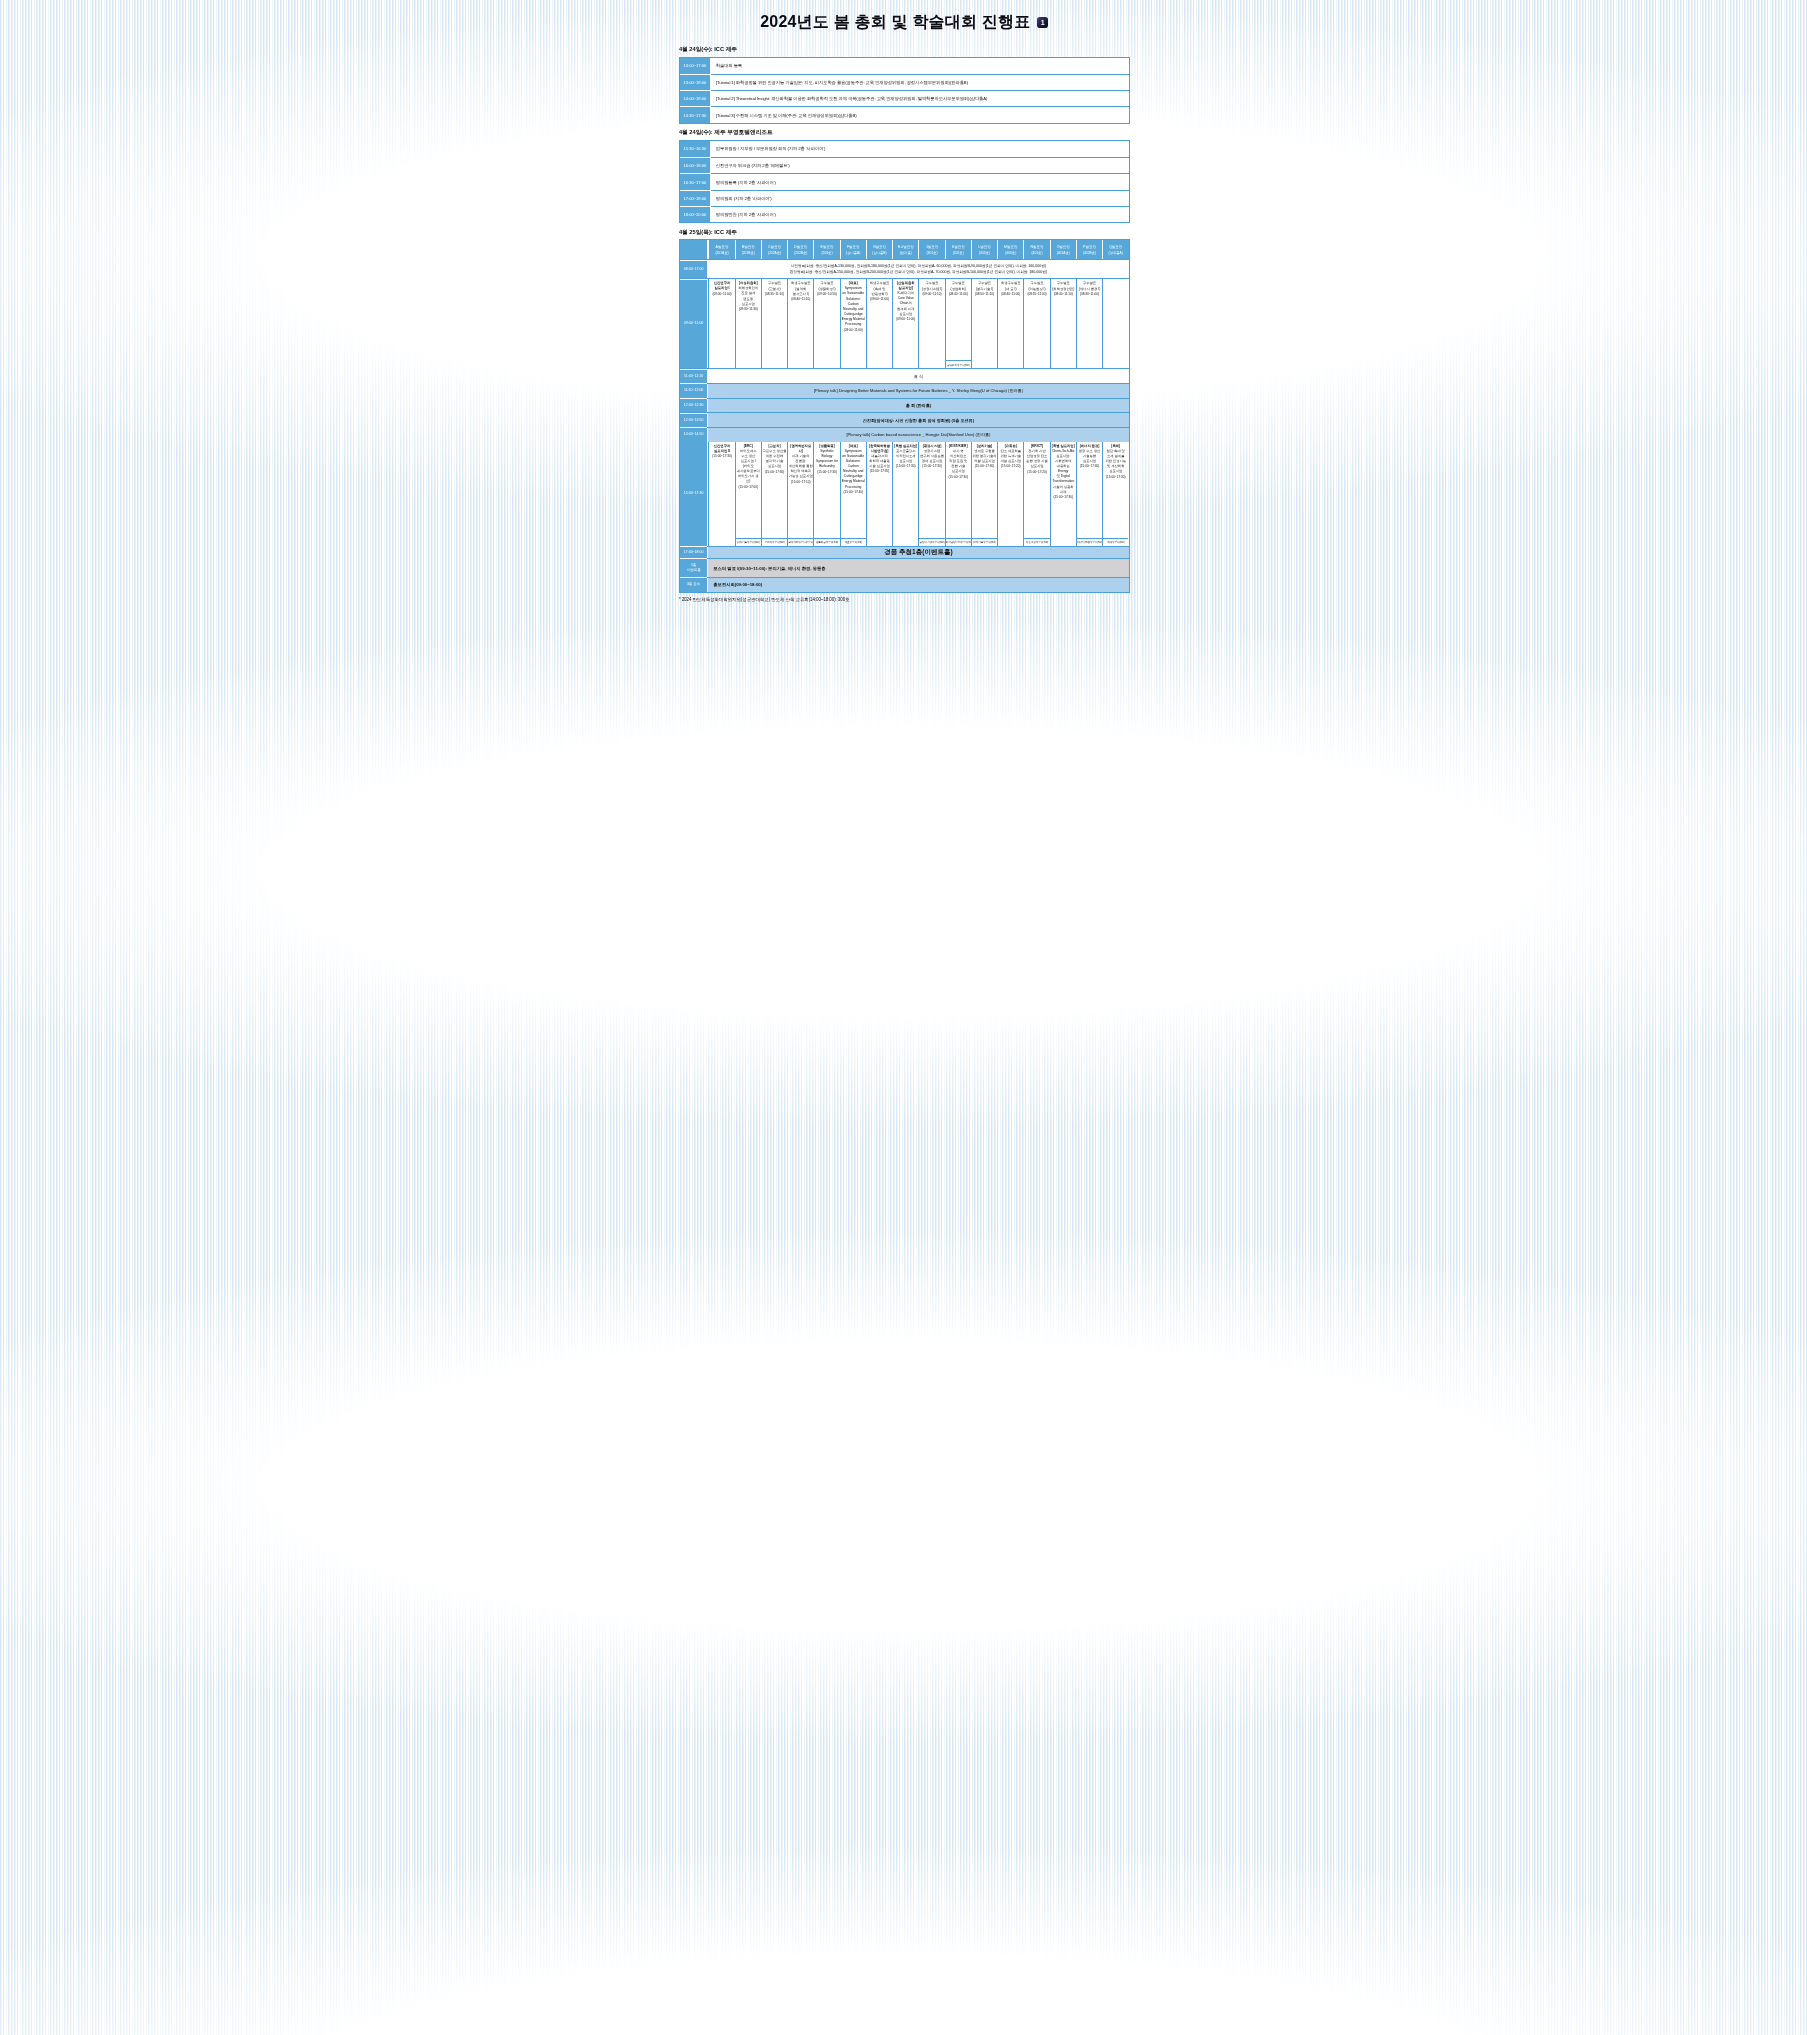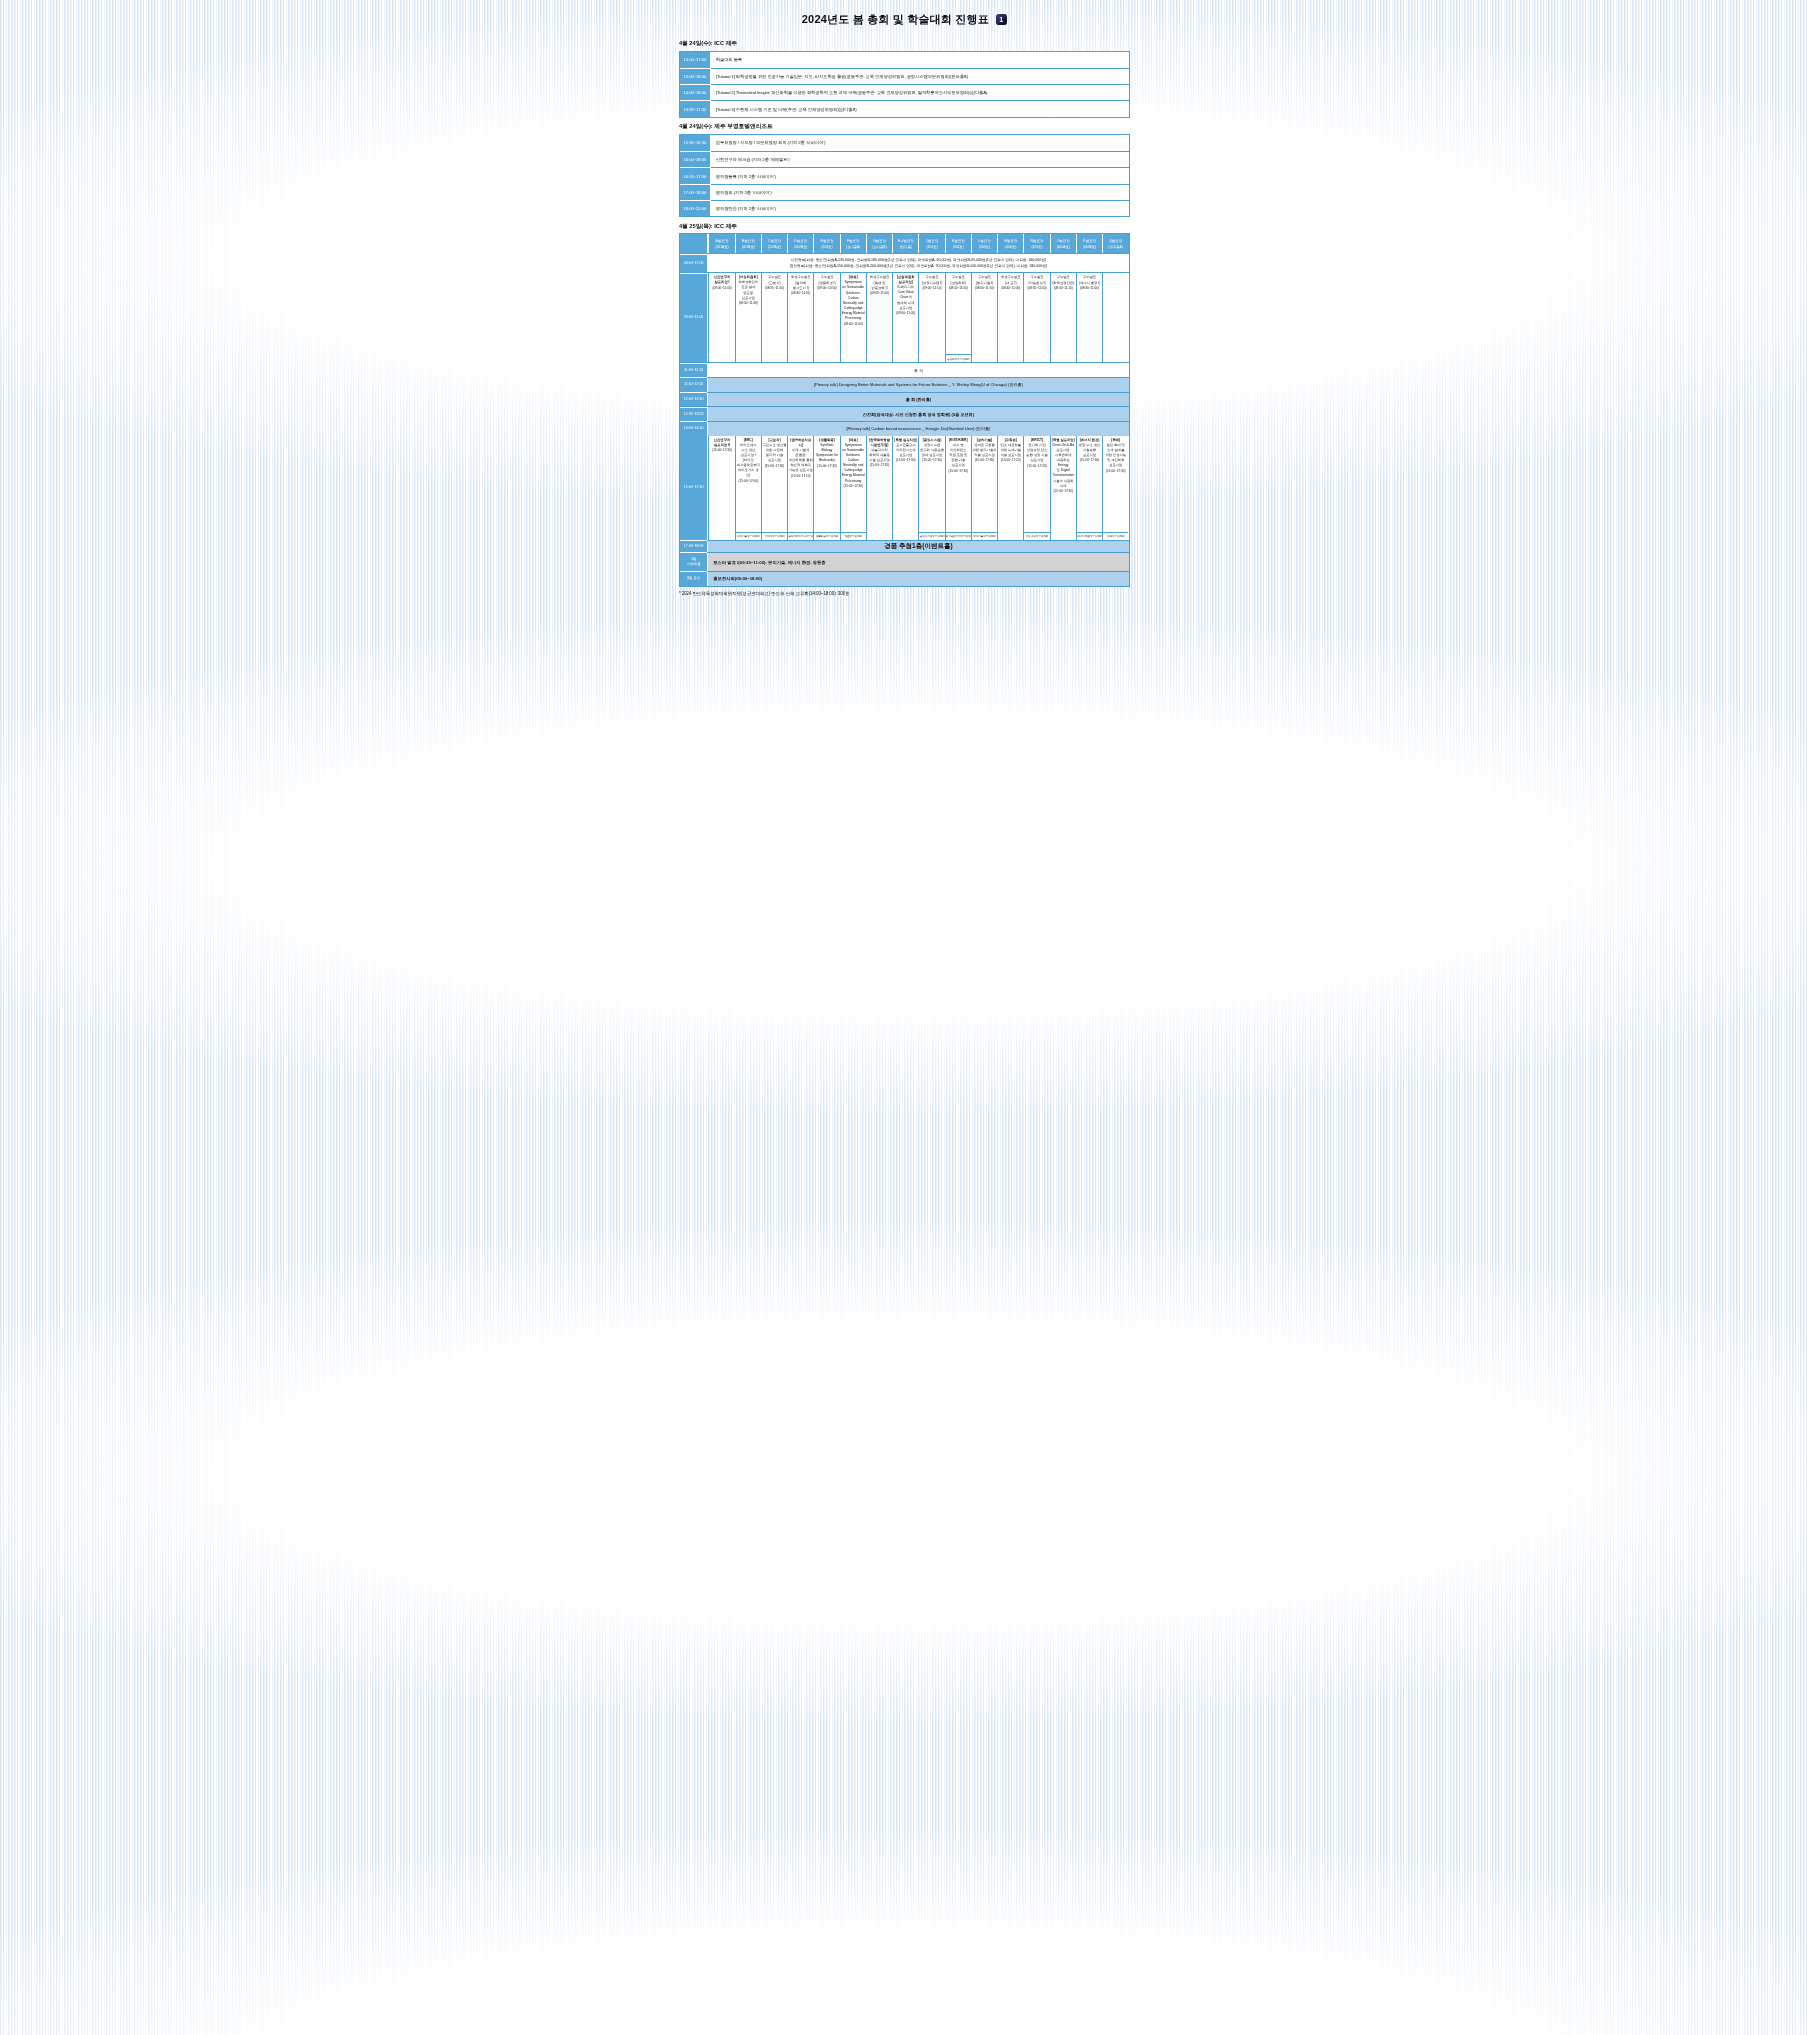--- a/index.html
+++ b/index.html
@@ -9,21 +9,21 @@
     color:#111;
     background-image:
       radial-gradient(ellipse 62% 42% at 50% 42%, #ffffff 55%, rgba(255,255,255,0) 100%),
       repeating-linear-gradient(90deg, #d7e6f4 0 0.8px, #ecf4fb 0.8px 1.6px, #ffffff 1.6px 2.8px);
     background-color:#eaf2fa;
   }
   .page { width:498px; margin:0 auto; padding:6.5px 23px 12.2px 24.4px; }
 
   
   .title-row { text-align:center; padding:5.7px 0 7.3px 0; }
-  .title { display:inline; font-size:11px; font-weight:bold; letter-spacing:0.2px; color:#0b0b14; vertical-align:middle; }
+  .title { display:inline; font-size:16px; font-weight:bold; letter-spacing:0.2px; color:#0b0b14; vertical-align:middle; }
   .badge {
     display:inline-block; width:11px; height:11px; margin-left:4.9px; border-radius:2.8px;
     background:linear-gradient(135deg,#44447a 0%,#12122e 70%);
     color:#fff; font-size:7px; font-weight:bold; line-height:11px; text-align:center; vertical-align:middle;
   }
 
   
   .sec-head { font-size:5.7px; font-weight:bold; margin:5.7px 0 2.4px 0; color:#0d0d0d; }
 
   

